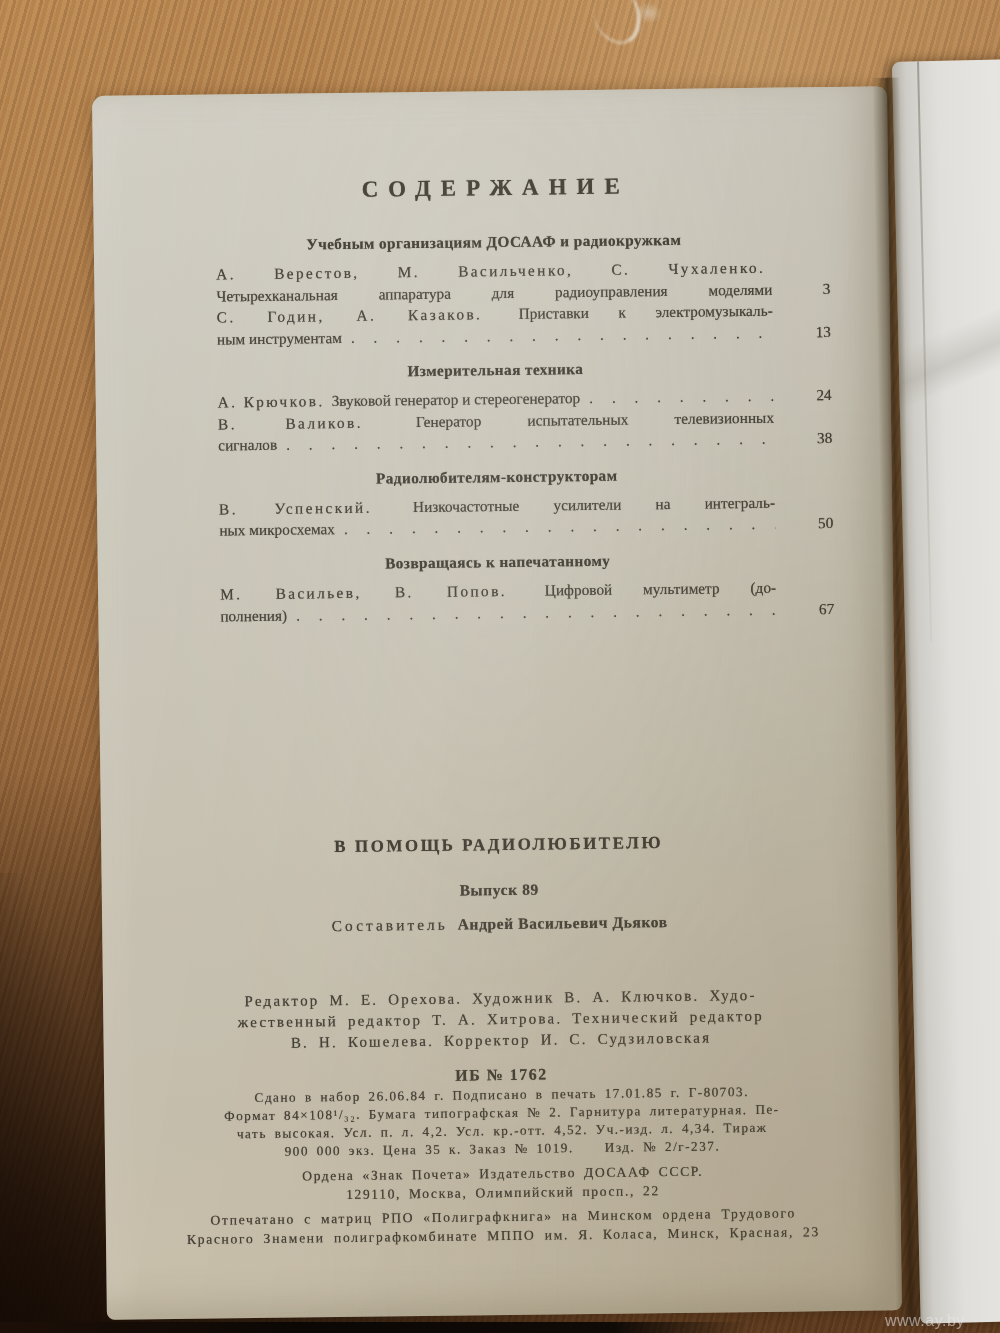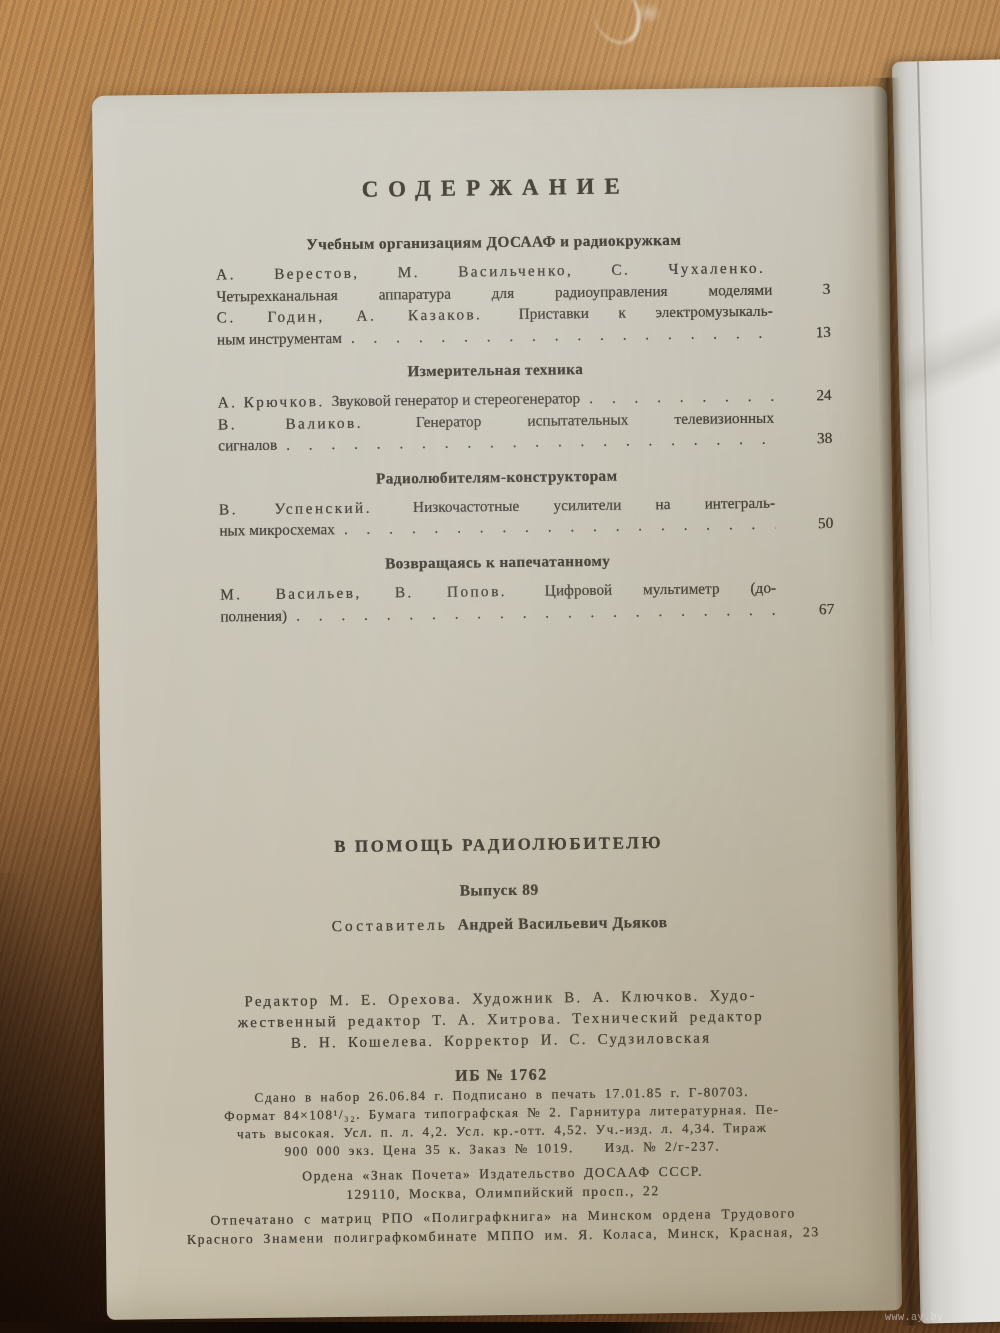--- a/index.html
+++ b/index.html
@@ -82,22 +82,22 @@
   .compiler{margin-top:16px;font-size:15.5px;}
   .compiler .lbl{letter-spacing:3px;margin-right:6px;}
   .compiler .nm{font-weight:bold;letter-spacing:0.6px;}
   .editors{margin-top:55px;font-size:15px;line-height:21px;letter-spacing:2.2px;word-spacing:4px;}
   .ib{margin-top:15px;font-weight:bold;font-size:16px;letter-spacing:1.5px;}
   .imprint{margin-top:2px;font-size:13.2px;line-height:18px;letter-spacing:1.5px;word-spacing:3px;}
   .imprint div{white-space:pre-wrap;}
   .publisher{margin-top:6px;font-size:13.6px;line-height:19px;letter-spacing:1.6px;word-spacing:3px;}
   .printer{margin-top:5px;font-size:13.6px;line-height:19px;letter-spacing:1.7px;word-spacing:4px;}
   
-  .watermark{position:absolute;left:885px;top:1312px;z-index:7;font-family:Liberation Mono, monospace;
-    font-size:10px;color:rgba(235,234,238,0.55);letter-spacing:0.5px;}
+  .watermark{position:absolute;left:885px;top:1312px;z-index:7;font-family:Liberation Sans, sans-serif;
+    font-size:16px;color:rgba(235,234,238,0.55);letter-spacing:0.5px;}
 </style>
 </head>
 <body>
 
 <div class="scene">
   <div class="corner-shade"></div>
   <div class="fiber"></div>
   <div class="fiber2"></div>
 
   <div class="right-page"></div>

